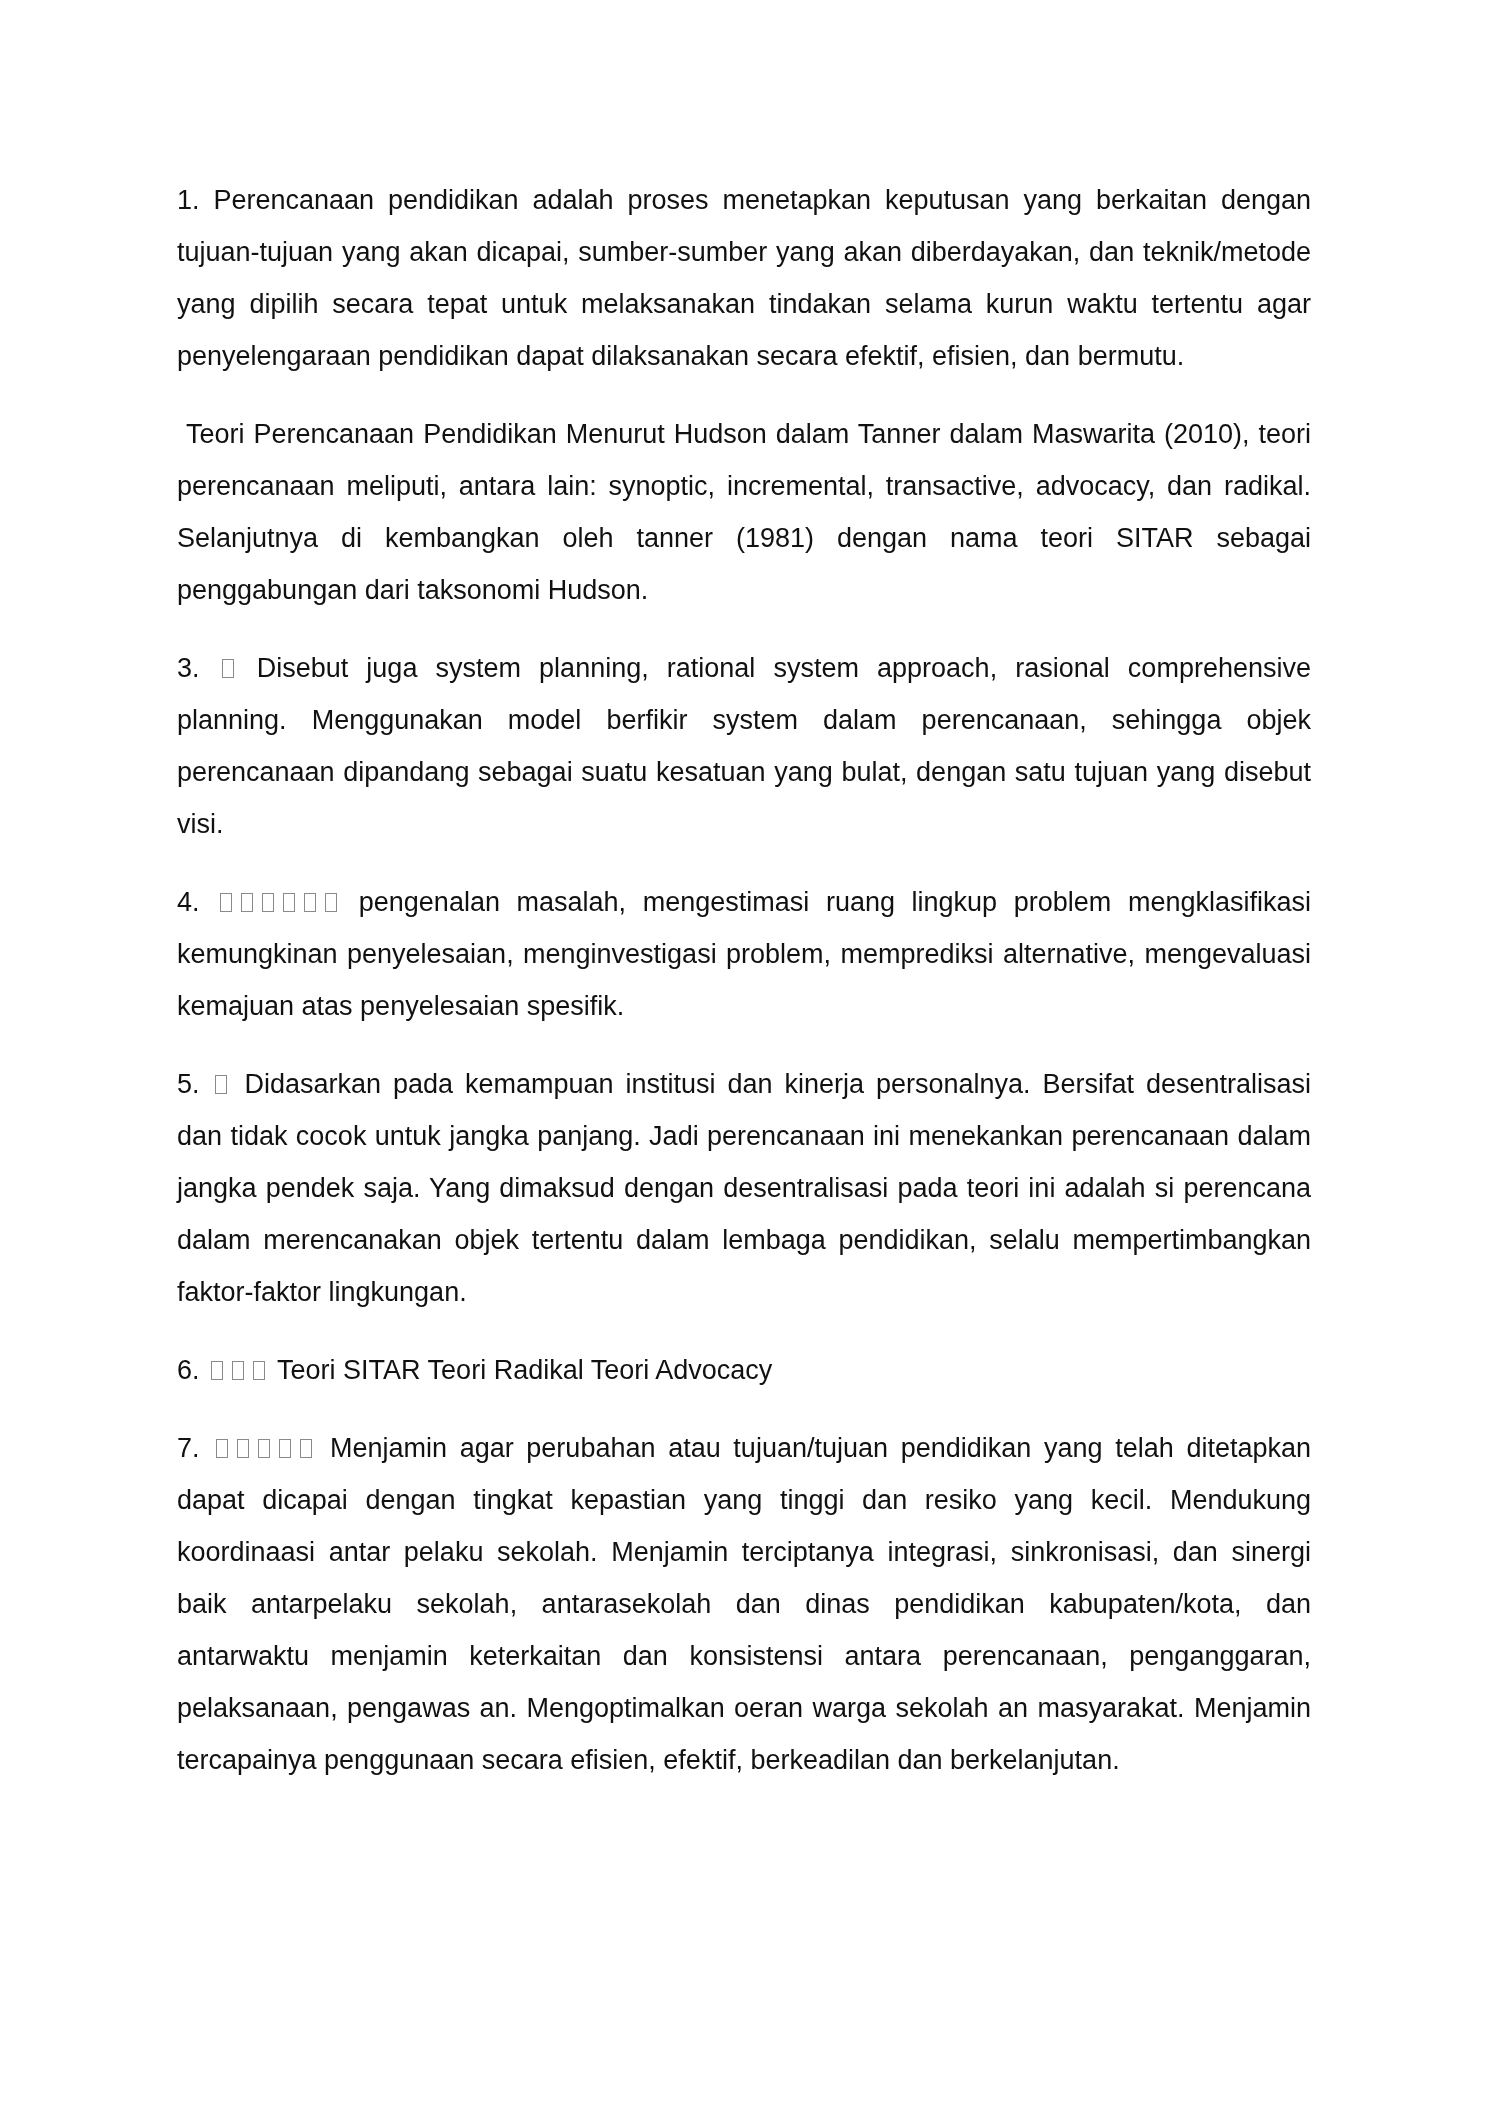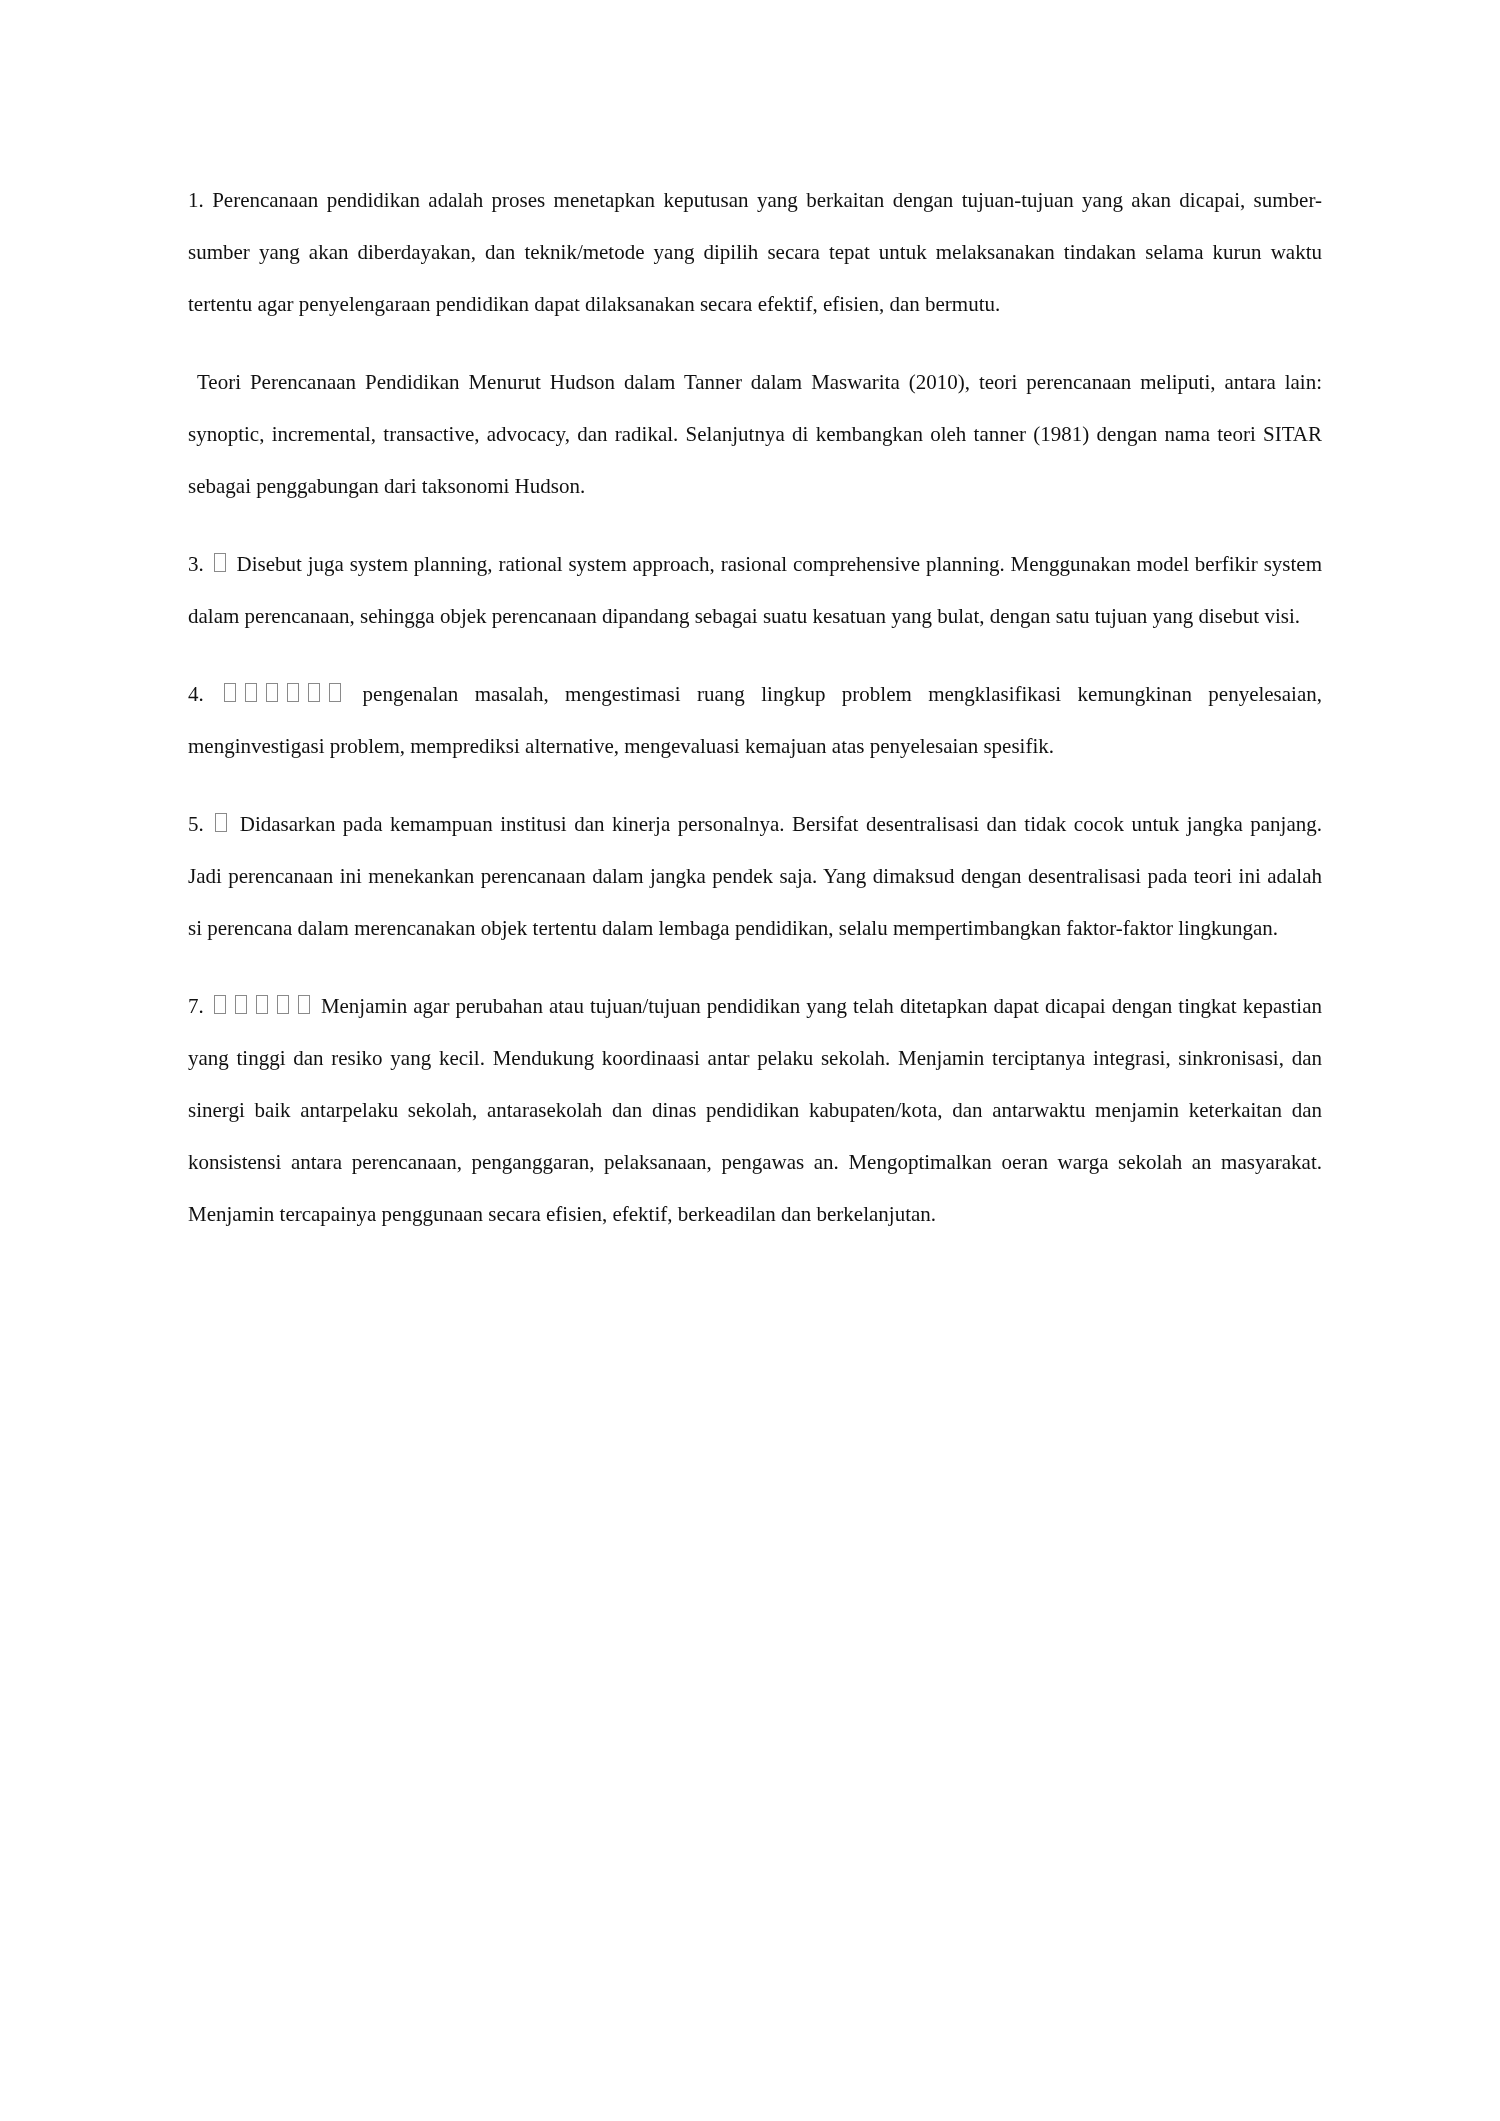--- a/index.html
+++ b/index.html
@@ -1,20 +1,20 @@
 <!DOCTYPE html>
 <html><head>
 <meta charset="utf-8">
 <style>
   html, body { margin: 0; padding: 0; background: #ffffff; }
   body { width: 1500px; height: 2121px; position: relative; overflow: hidden; }
   .page {
-    position: absolute; left: 188px; top: 174px; width: 1134px;
-    font-family: Liberation Serif, serif;
-    font-size: 21px; line-height: 52px; color: #111111;
+    position: absolute; left: 177px; top: 174px; width: 1134px;
+    font-family: Liberation Sans, sans-serif;
+    font-size: 27px; line-height: 52px; color: #111111;
   }
   .para { margin: 0 0 26px 0; text-align: justify; text-align-last: left; }
   .tofu {
     display: inline-block; width: 12px; height: 19px;
     border: 1px solid #8a8a8a; vertical-align: -1px;
     margin: 0 5px 0 4px; box-sizing: border-box;
   }
   .indent::before { content: "\00a0"; }
 </style>
 </head>
@@ -24,16 +24,17 @@
   <p class="para"><span>1.</span> <span>Perencanaan pendidikan adalah proses menetapkan keputusan yang berkaitan dengan tujuan-tujuan yang akan dicapai, sumber-sumber yang akan diberdayakan, dan teknik/metode yang dipilih secara tepat untuk melaksanakan tindakan selama kurun waktu tertentu agar penyelengaraan pendidikan dapat dilaksanakan secara efektif, efisien, dan bermutu.</span></p>
 
   <p class="para indent"><span>Teori Perencanaan Pendidikan Menurut Hudson dalam Tanner dalam Maswarita (2010), teori perencanaan meliputi, antara lain: synoptic, incremental, transactive, advocacy, dan radikal. Selanjutnya di kembangkan oleh tanner (1981) dengan nama teori SITAR sebagai penggabungan dari taksonomi Hudson.</span></p>
 
   <p class="para"><span>3.</span> <span class="tofu-group"><span class="tofu"></span> </span><span>Disebut juga system planning, rational system approach, rasional comprehensive planning. Menggunakan model berfikir system dalam perencanaan, sehingga objek perencanaan dipandang sebagai suatu kesatuan yang bulat, dengan satu tujuan yang disebut visi.</span></p>
 
   <p class="para"><span>4.</span> <span class="tofu-group"><span class="tofu"></span><span class="tofu"></span><span class="tofu"></span><span class="tofu"></span><span class="tofu"></span><span class="tofu"></span> </span><span>pengenalan masalah, mengestimasi ruang lingkup problem mengklasifikasi kemungkinan penyelesaian, menginvestigasi problem, memprediksi alternative, mengevaluasi kemajuan atas penyelesaian spesifik.</span></p>
 
   <p class="para"><span>5.</span> <span class="tofu-group"><span class="tofu"></span> </span><span>Didasarkan pada kemampuan institusi dan kinerja personalnya. Bersifat desentralisasi dan tidak cocok untuk jangka panjang. Jadi perencanaan ini menekankan perencanaan dalam jangka pendek saja. Yang dimaksud dengan desentralisasi pada teori ini adalah si perencana dalam merencanakan objek tertentu dalam lembaga pendidikan, selalu mempertimbangkan faktor-faktor lingkungan.</span></p>
 
+  <p class="para"><span>6.</span> <span class="tofu-group"><span class="tofu"></span><span class="tofu"></span><span class="tofu"></span> </span><span>Teori SITAR Teori Radikal Teori Advocacy</span></p>
 
   <p class="para"><span>7.</span> <span class="tofu-group"><span class="tofu"></span><span class="tofu"></span><span class="tofu"></span><span class="tofu"></span><span class="tofu"></span> </span><span>Menjamin agar perubahan atau tujuan/tujuan pendidikan yang telah ditetapkan dapat dicapai dengan tingkat kepastian yang tinggi dan resiko yang kecil. Mendukung koordinaasi antar pelaku sekolah. Menjamin terciptanya integrasi, sinkronisasi, dan sinergi baik antarpelaku sekolah, antarasekolah dan dinas pendidikan kabupaten/kota, dan antarwaktu menjamin keterkaitan dan konsistensi antara perencanaan, penganggaran, pelaksanaan, pengawas an. Mengoptimalkan oeran warga sekolah an masyarakat. Menjamin tercapainya penggunaan secara efisien, efektif, berkeadilan dan berkelanjutan.</span></p>
 
 </div>
 
 </body></html>

